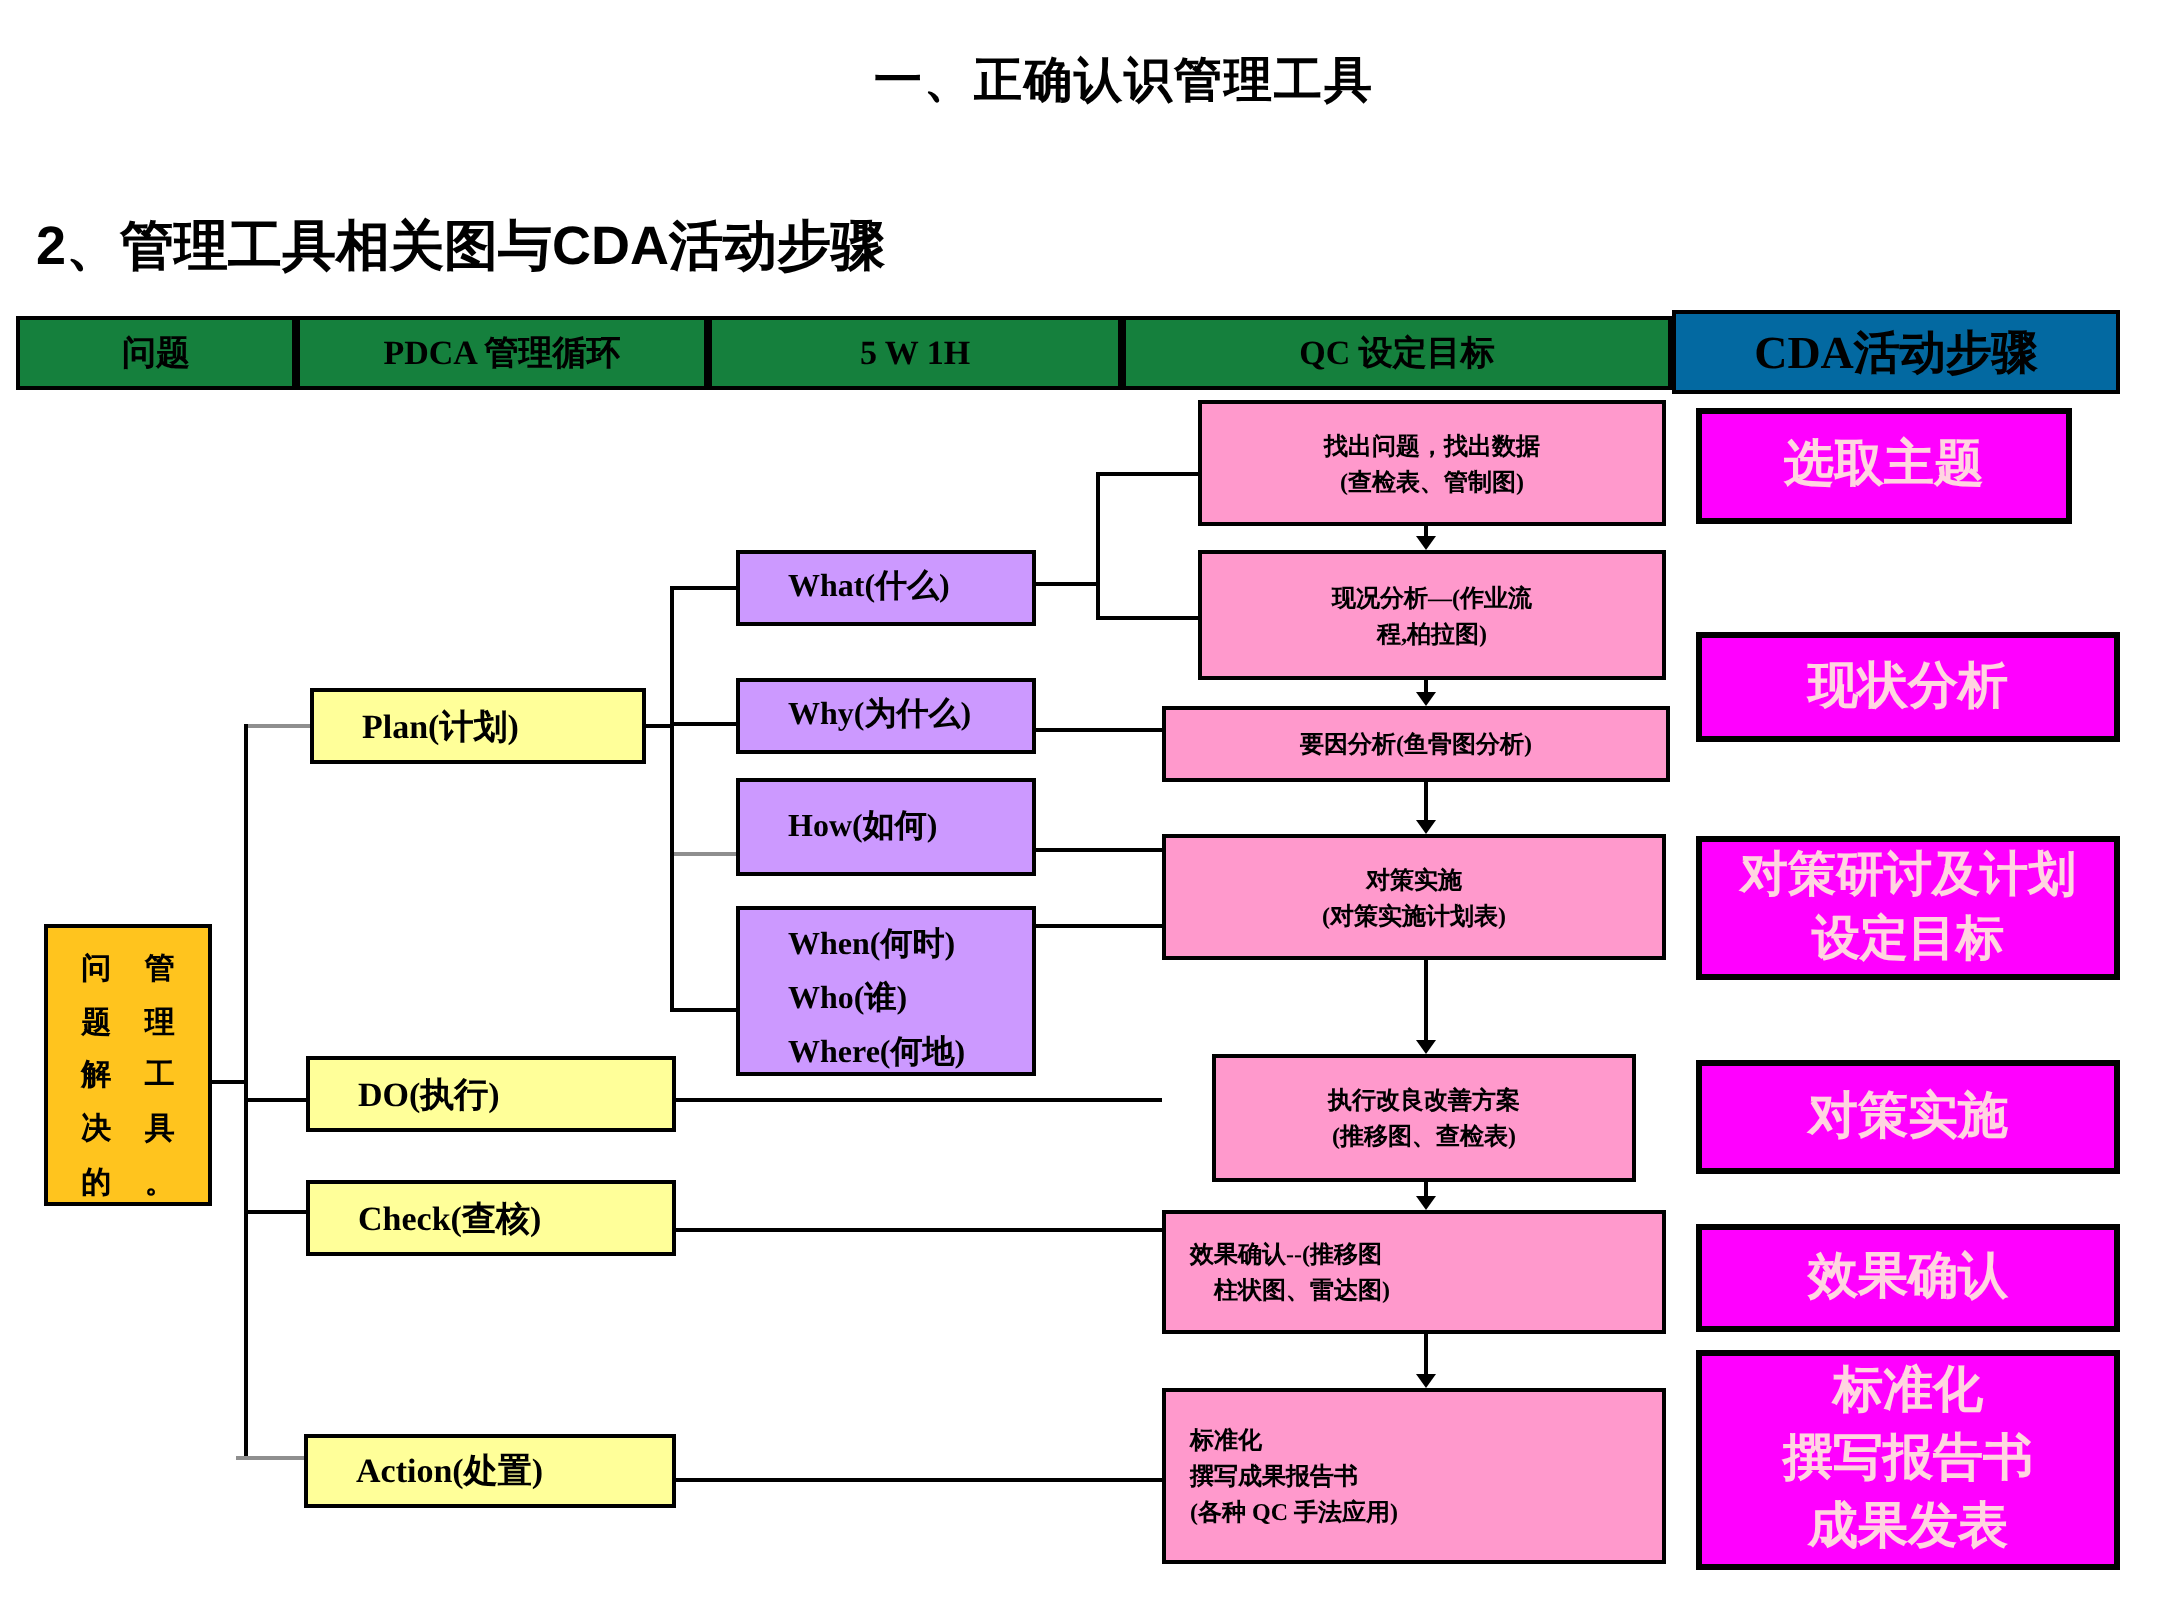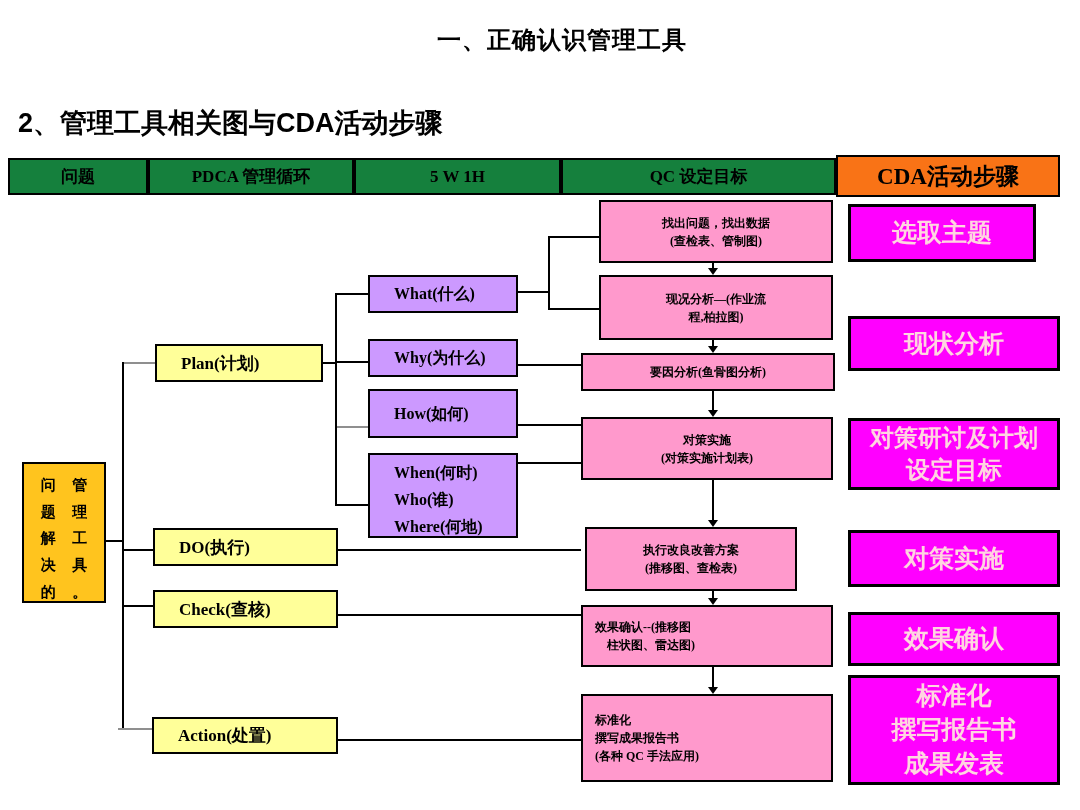--- a/index.html
+++ b/index.html
@@ -4,21 +4,21 @@
 <style>
   html,body{margin:0;padding:0;background:#fff;}
   #slide{position:relative;width:1080px;height:810px;background:#ffffff;overflow:hidden;
          font-family:"Liberation Serif","DejaVu Serif",serif;color:#000;}
   .abs{position:absolute;box-sizing:border-box;}
   .title{width:100%;text-align:center;font-family:"Liberation Sans","DejaVu Sans",sans-serif;
          font-weight:bold;font-size:24px;letter-spacing:1px;padding-left:44px;}
   .subtitle{font-family:"Liberation Sans","DejaVu Sans",sans-serif;font-weight:bold;font-size:27px;}
   .cell{background:#15803d;border:2px solid #000;display:flex;align-items:center;justify-content:center;
         font-weight:bold;font-size:17px;}
-  .cda-head{background:#f97316;border:2px solid #000;display:flex;align-items:center;justify-content:center;
+  .cda-head{background:#0369a1;border:2px solid #000;display:flex;align-items:center;justify-content:center;
         font-weight:bold;font-size:23px;}
   .ybox{background:#FFFF99;border:2px solid #000;display:flex;align-items:center;
         padding-left:24px;font-weight:bold;font-size:17px;}
   .vbox{background:#CC99FF;border:2px solid #000;display:flex;align-items:center;
         padding-left:24px;font-weight:bold;font-size:16px;white-space:pre-line;line-height:1.7;}
   .pbox{background:#FF99CC;border:2px solid #000;font-weight:bold;font-size:12px;
         white-space:pre-line;line-height:1.5;}
   .pbox.ctr{display:flex;align-items:center;justify-content:center;text-align:center;}
   .pbox.lft{display:flex;align-items:center;padding-left:12px;text-align:left;}
   .mbox{background:#FF00FF;border:3px solid #000;color:#FFD5E0;display:flex;align-items:center;
@@ -72,21 +72,21 @@
 Who(谁)
 Where(何地)</div>
 
   <div class="abs pbox ctr" style="left:599px;top:200px;width:234px;height:63px;">找出问题，找出数据
 (查检表、管制图)</div>
   <div class="abs pbox ctr" style="left:599px;top:275px;width:234px;height:65px;">现况分析—(作业流
 程,柏拉图)</div>
   <div class="abs pbox ctr" style="left:581px;top:353px;width:254px;height:38px;">要因分析(鱼骨图分析)</div>
   <div class="abs pbox ctr" style="left:581px;top:417px;width:252px;height:63px;">对策实施
 (对策实施计划表)</div>
-  <div class="abs pbox ctr" style="left:585px;top:527px;width:212px;height:64px;">执行改良改善方案
+  <div class="abs pbox ctr" style="left:606px;top:527px;width:212px;height:64px;">执行改良改善方案
 (推移图、查检表)</div>
   <div class="abs pbox lft" style="left:581px;top:605px;width:252px;height:62px;">效果确认--(推移图
 　柱状图、雷达图)</div>
   <div class="abs pbox lft" style="left:581px;top:694px;width:252px;height:88px;">标准化
 撰写成果报告书
 (各种 QC 手法应用)</div>
 
   <div class="abs mbox" style="left:848px;top:204px;width:188px;height:58px;">选取主题</div>
   <div class="abs mbox" style="left:848px;top:316px;width:212px;height:55px;">现状分析</div>
   <div class="abs mbox" style="left:848px;top:418px;width:212px;height:72px;font-size:24px;">对策研讨及计划

